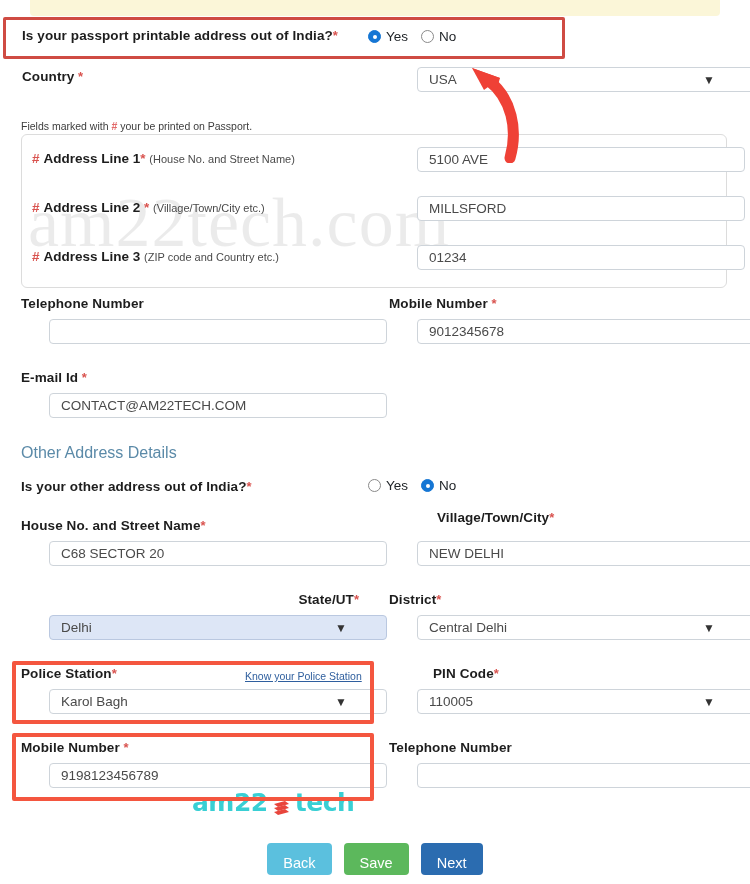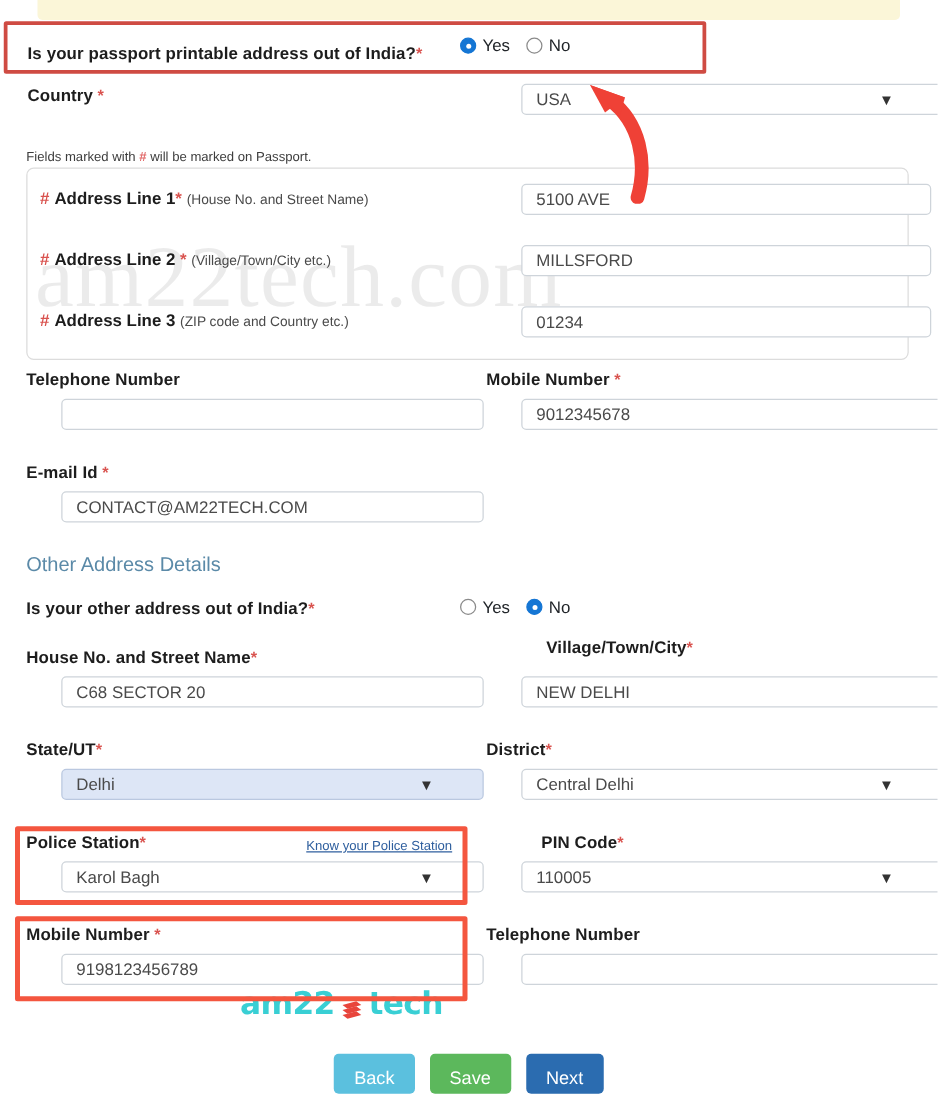--- a/index.html
+++ b/index.html
@@ -82,21 +82,21 @@
     line-height: 1;
   }
   .ctl.select { padding-right: 28px; }
   .ctl.select.focused {
     background: #dde6f6;
     border-color: #bac8e0;
   }
 
   
   .q1-row { position: absolute; left: 22px; top: 28px; width: 520px; }
-  .q1-label { display: inline-block; margin-top: 7px; }
+  .q1-label { display: inline-block; }
   .radios { position: absolute; left: 368px; top: 29px; display: flex; align-items: center; gap: 7px; }
   .radios2 { position: absolute; left: 368px; top: 478px; display: flex; align-items: center; gap: 7px; }
   .radio-dot {
     width: 13px; height: 13px; border-radius: 50%;
     border: 1px solid #8a8a8a; background: #fff;
     display: inline-block; position: relative; flex: none;
   }
   .radio-dot.on { border-color: #1576d4; background: #1576d4; }
   .radio-dot.on::after {
     content: ""; position: absolute; left: 3.5px; top: 3.5px;
@@ -225,21 +225,21 @@
     <span class="lbl">Country</span> <span class="req">*</span>
   </div>
   <div class="country-field">
     <div class="select-wrap">
       <div class="ctl select">USA</div>
       <span class="chev">▼</span>
     </div>
   </div>
 
   <div class="note">
-    <span>Fields marked with </span><span class="hash">#</span><span> will be marked on Passport.</span>
+    <span>Fields marked with </span><span class="hash">#</span><span> your be printed on Passport.</span>
   </div>
 
   <div class="addr-box"></div>
 
   <div class="addr-line-label" style="left:32px; top:151px;">
     <span class="hash">#</span><span>Address Line 1</span><span class="req">*</span> <span class="sub">(House No. and Street Name)</span>
   </div>
   <div class="addr-field" style="top:147px;">
     <input class="ctl" value="5100 AVE" style="">
   </div>
@@ -303,21 +303,21 @@
     <input class="ctl" value="C68 SECTOR 20" style="">
   </div>
 
   <div class="colR" style="top:510px;margin-left:48px;">
     <span class="lbl">Village/Town/City</span><span class="req">*</span>
   </div>
   <div class="colR" style="top:541px; width:345px;">
     <input class="ctl" value="NEW DELHI" style="">
   </div>
 
-  <div class="colL" style="top:592px;">
+  <div class="colL" style="top:592px;text-align:right;">
     <span class="lbl">State/UT</span><span class="req">*</span>
   </div>
   <div class="colL" style="top:615px;">
     <div class="select-wrap">
       <div class="ctl select focused">Delhi</div>
       <span class="chev">▼</span>
     </div>
   </div>
 
   <div class="colR" style="top:592px;">

